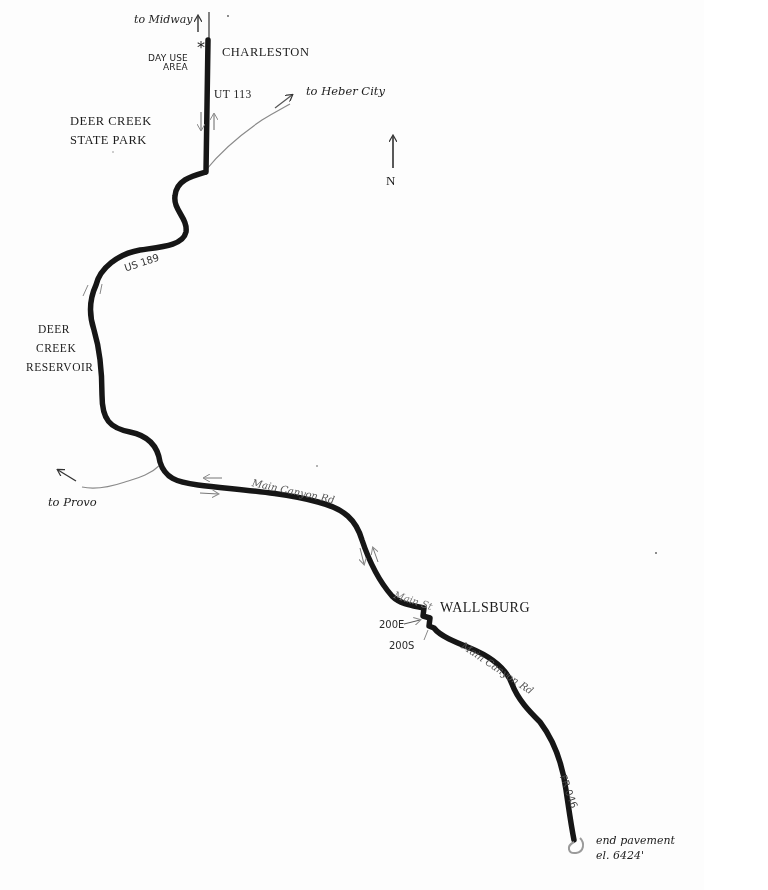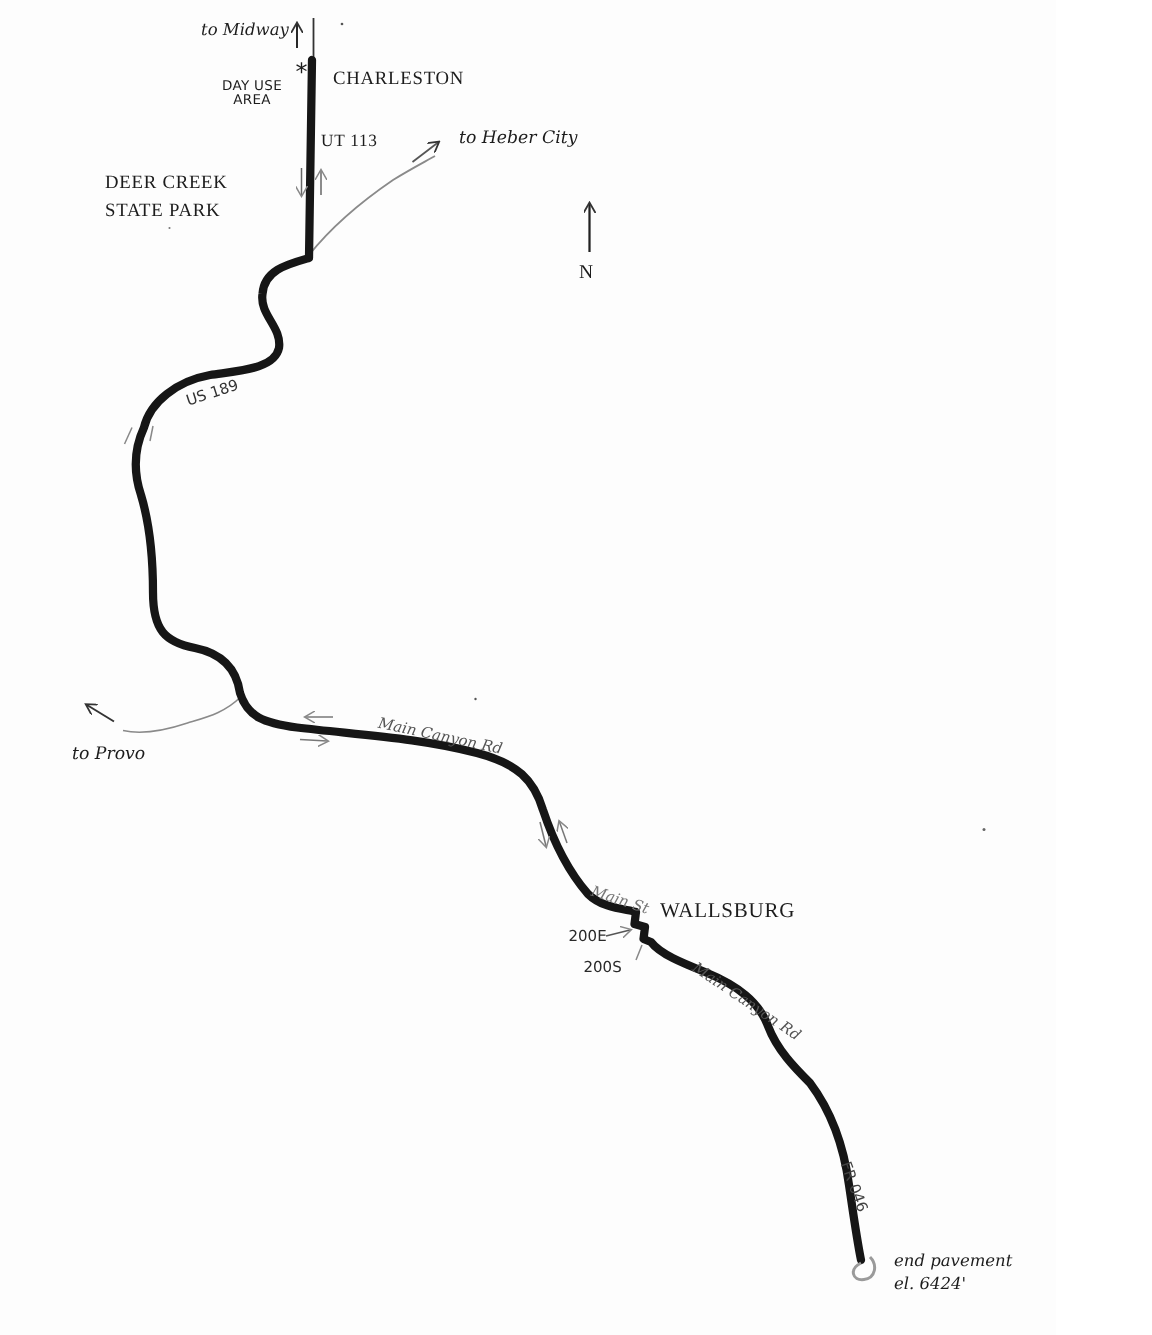--- a/index.html
+++ b/index.html
@@ -12,21 +12,21 @@
     }
     svg { position: absolute; left: 0; top: 0; }
     .lbl {
       position: absolute;
       font-family: "DejaVu Sans", sans-serif;
       color: #1c1c1c;
       white-space: nowrap;
       line-height: 1.05;
     }
     .caps { font-size: 12.5px; letter-spacing: 0.5px; font-family: Liberation Serif, serif; }
-    .caps-sm { font-size: 9px; letter-spacing: 0.2px; text-align: center; }
+    .caps-sm { font-size: 9px; letter-spacing: 0.2px; text-align: right; }
     .hand { font-family: "DejaVu Serif", serif; font-style: italic; font-size: 11.5px; }
     .road { font-family: "DejaVu Serif", serif; font-style: italic; font-size: 10px; color: #555; }
     .num { font-size: 10px; color: #2a2a2a; }
   </style>
 </head>
 <body>
 
 <div class="map-canvas">
   <svg width="768" height="890" viewBox="0 0 768 890">
     <defs>
@@ -107,20 +107,25 @@
 
   <div class="lbl caps" style="left:70px;top:112px;line-height:1.55;">
     <div>DEER CREEK</div>
     <div>STATE PARK</div>
   </div>
 
   <div class="lbl caps" style="left:386px;top:174px;font-size:13px;">N</div>
 
   <div class="lbl road" style="left:124px;top:258px;transform:rotate(-18deg);font-style:normal;font-family:'DejaVu Sans',sans-serif;color:#333;">US 189</div>
 
+  <div class="lbl caps" style="left:26px;top:320px;font-size:11.5px;line-height:1.65;text-align:left;">
+    <div style="padding-left:12px">DEER</div>
+    <div style="padding-left:10px">CREEK</div>
+    <div>RESERVOIR</div>
+  </div>
 
   <div class="lbl hand" style="left:48px;top:496px;">to Provo</div>
 
   <div class="lbl road" style="left:252px;top:478px;transform:rotate(12deg);transform-origin:left center;">Main Canyon Rd</div>
 
   <div class="lbl road" style="left:394px;top:590px;transform:rotate(18deg);transform-origin:left center;color:#777;">Main St</div>
 
   <div class="lbl caps" style="left:440px;top:601px;font-size:14px;">WALLSBURG</div>
 
   <div class="lbl num" style="left:379px;top:620px;">200E</div>

